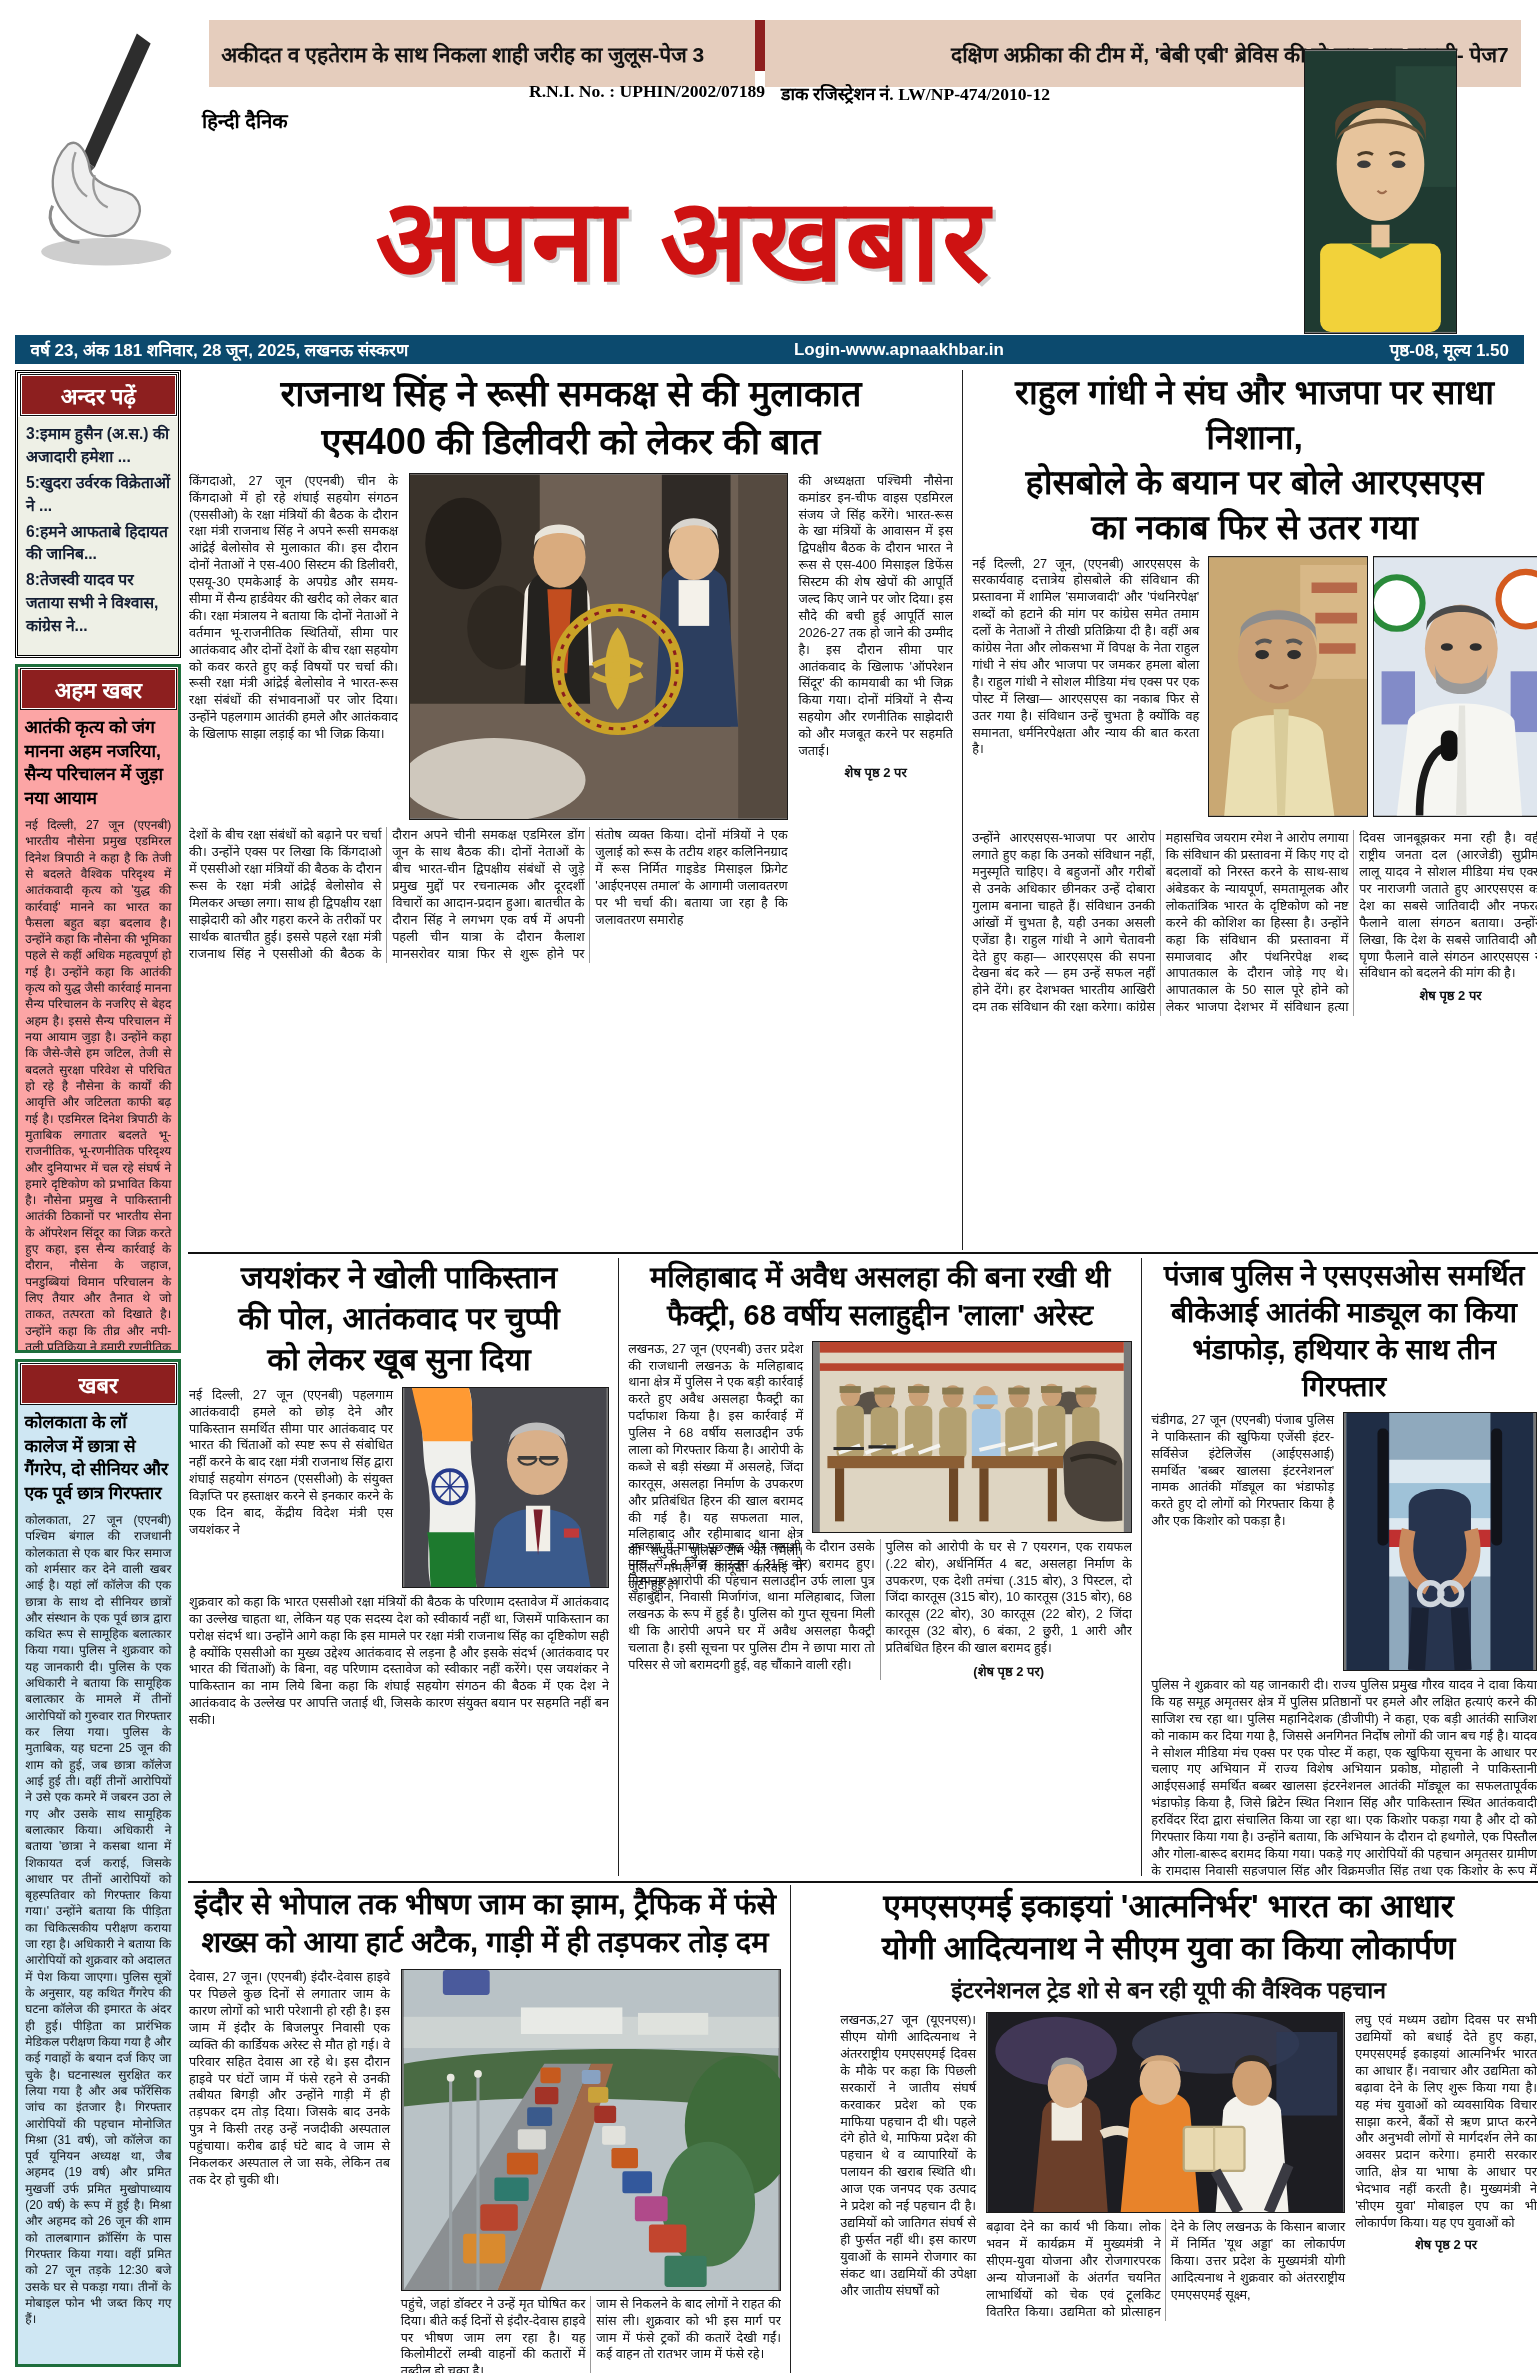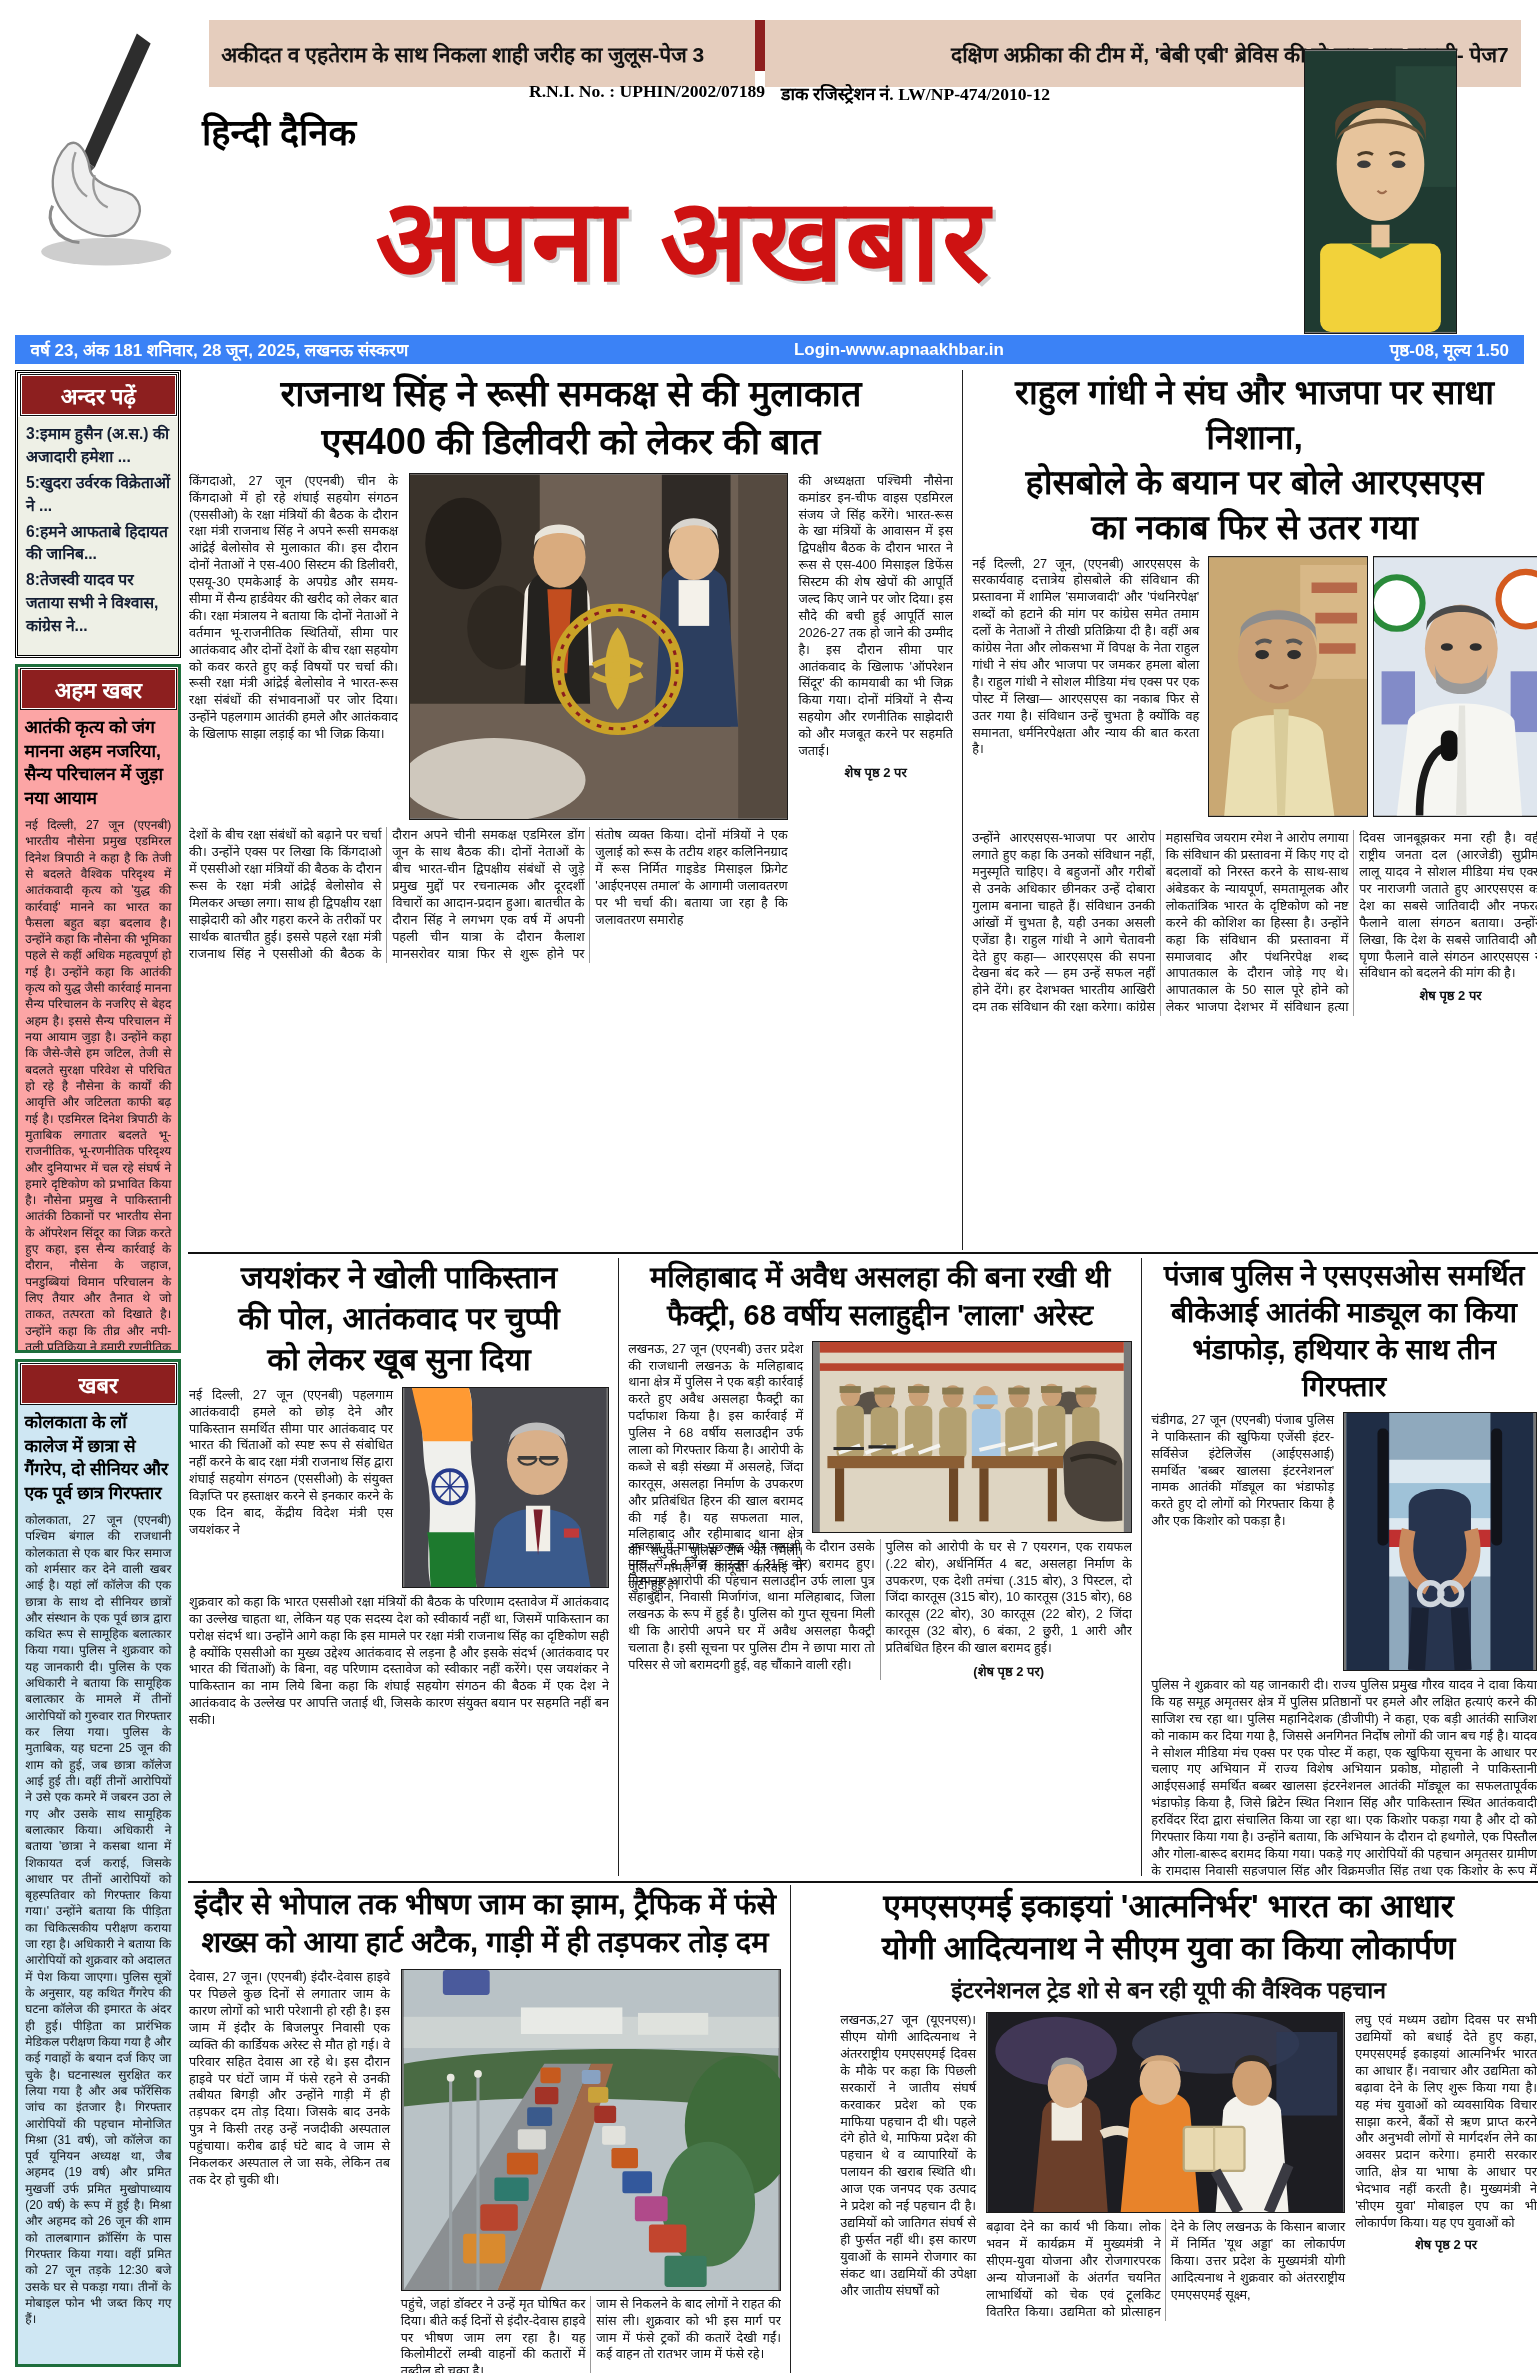--- a/index.html
+++ b/index.html
@@ -7,25 +7,25 @@
   body { font-family:"Liberation Sans","DejaVu Sans",sans-serif; color:#111; }
   .page { position:relative; width:1540px; height:2377px; background:#fff; overflow:hidden; }
 
   
   .pen-logo { position:absolute; left:21.5px; top:21.5px; width:157px; height:257px; }
   .strip { position:absolute; top:20px; height:67px; background:#e5cdbd; display:flex; align-items:center; padding:0 12.3px; font-weight:700; font-size:21px; color:#121212; overflow:hidden; white-space:nowrap; }
   .strip-left  { left:209px; width:546px; }
   .strip-div   { position:absolute; left:755px; top:20px; width:10.7px; height:51px; background:#8d1f1f; }
   .strip-right { left:765px; width:756px;justify-content:flex-end; }
   .rni-row { position:absolute; left:383px; top:81px; width:813px; display:flex; justify-content:center; gap:16px; font-family:"Liberation Serif","DejaVu Serif",serif; font-weight:700; font-size:17.6px; color:#000; }
-  .daily { position:absolute; left:202px; top:107px; font-weight:700; font-size:36px; color:#000;text-align:right; }
+  .daily { position:absolute; left:202px; top:107px; font-weight:700; font-size:20px; color:#000;text-align:right; }
   .masthead { position:absolute; left:192px; top:144px; width:982px; height:192px; line-height:192px; text-align:center; font-size:115px; font-weight:700; color:#ce1212; letter-spacing:1.5px; text-shadow:3.1px 3.1px 0 rgba(150,150,150,.45); white-space:nowrap; }
   .cricketer { position:absolute; left:1304px; top:49px; width:153px; height:285px; border:0.8px solid #777; }
 
-  .datebar { position:absolute; left:15.3px; top:335px; width:1509px; height:29px; background:#3b82f6; color:#fff; display:flex; align-items:center; justify-content:space-between; padding:0 15.3px; font-weight:700; font-size:17px; }
+  .datebar { position:absolute; left:15.3px; top:335px; width:1509px; height:29px; background:#0c4a6e; color:#fff; display:flex; align-items:center; justify-content:space-between; padding:0 15.3px; font-weight:700; font-size:17px; }
 
   
   .sbox { position:absolute; left:15.3px; width:166px; overflow:hidden; background:#fff; }
   .sbox-head { background:#8d1f1f; color:#fff; text-align:center; font-weight:700; font-size:22px; padding:3.8px 1.5px; border:1.5px solid #fff; outline:1.5px solid #111; margin:2.3px; }
   #box-inside { top:370px; height:288px; border:3.8px double #000; }
   #box-aham   { top:664px; height:689px; border:3.1px solid #1e6e3c; }
   #box-khabar { top:1359px; height:1008px; border:3.1px solid #1e6e3c; }
   .inside-items { padding:6.1px 7.7px; background:#eef0e6; height:100%; }
   .inside-item { font-weight:700; font-size:15.7px; line-height:1.45; color:#141e33; margin-bottom:3.1px; }
   .sbox-hl { font-weight:700; font-size:17.6px; line-height:1.35; color:#000; padding:4.6px 6.1px 3.1px; }

